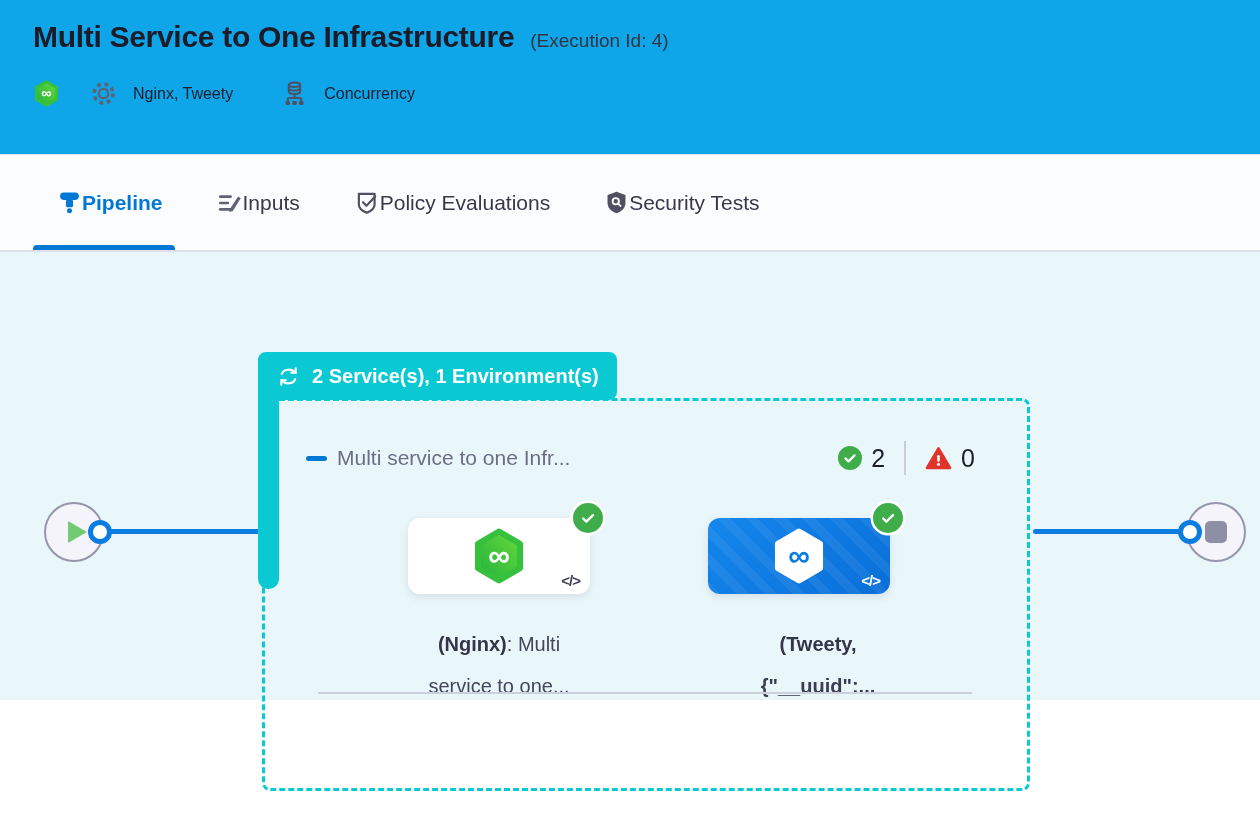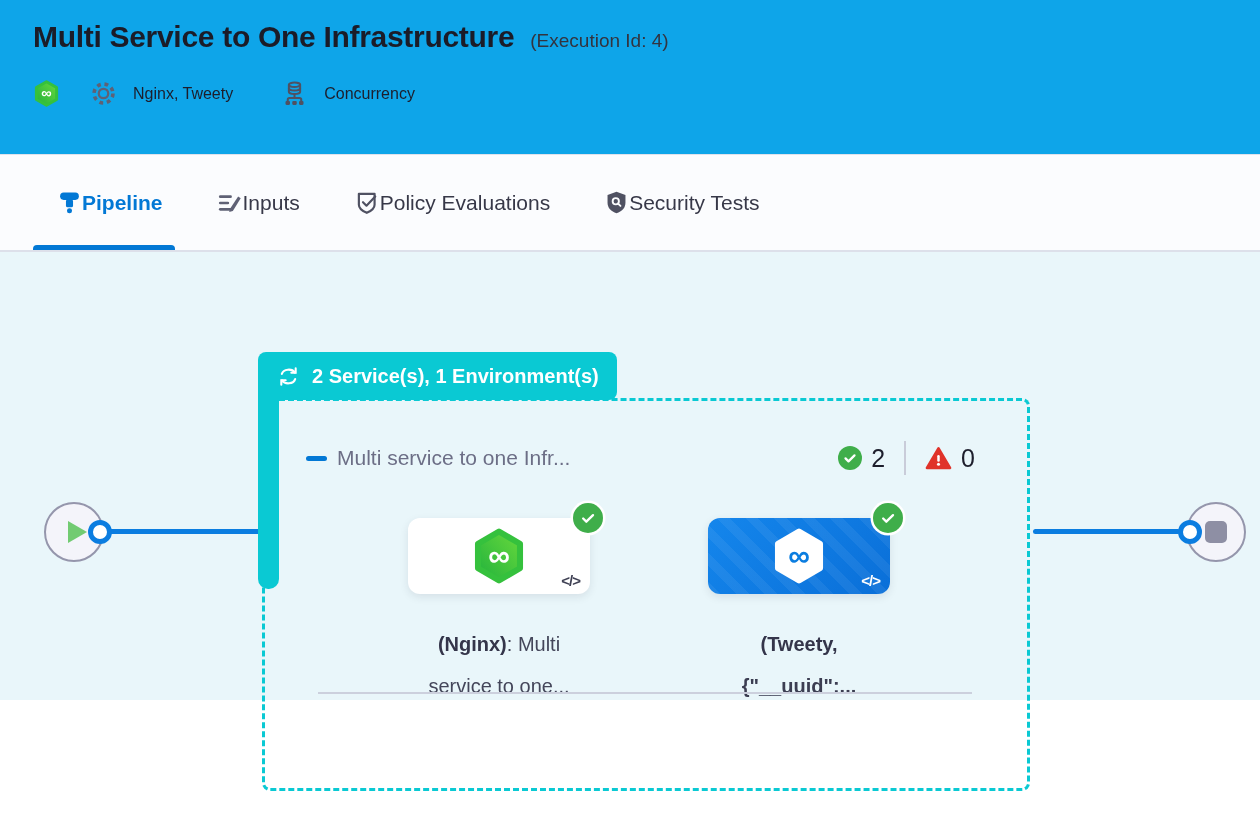--- a/index.html
+++ b/index.html
@@ -72,21 +72,21 @@
     border-radius:50%; background:#3fae4a; box-shadow:0 0 0 2.5px #ffffff;
     display:flex; align-items:center; justify-content:center; z-index:5; }
   .code-glyph { position:absolute; right:10px; bottom:5px; font-size:15px; font-weight:700;
     letter-spacing:-1px; color:#3f4154; }
   .svc-card.blue .code-glyph { color:#ffffff; }
 
   .node-label { position:absolute; top:206px; width:260px; text-align:center;
     font-size:20px; line-height:42px; color:#44465a;margin-top:16px; }
   .node-label strong { color:#34354a; }
   .node-label.bold-all, .node-label.bold-all span { font-weight:700; color:#3c3e52; }
-  .nl-1 { left:104px; } .nl-2 { left:404px; }
+  .nl-1 { left:104px; } .nl-2 { left:423px; }
 
   .stage-divider { position:absolute; left:53px; top:291px; width:654px; height:2px;
     background:#ccd0dd; }
   .max-concurrency { position:absolute; right:52px; top:320px; font-size:22px;
     font-weight:700; color:#5f617d; }
 
   .icon { display:inline-flex; flex:none; }
 </style>
 </head>
 <body>

